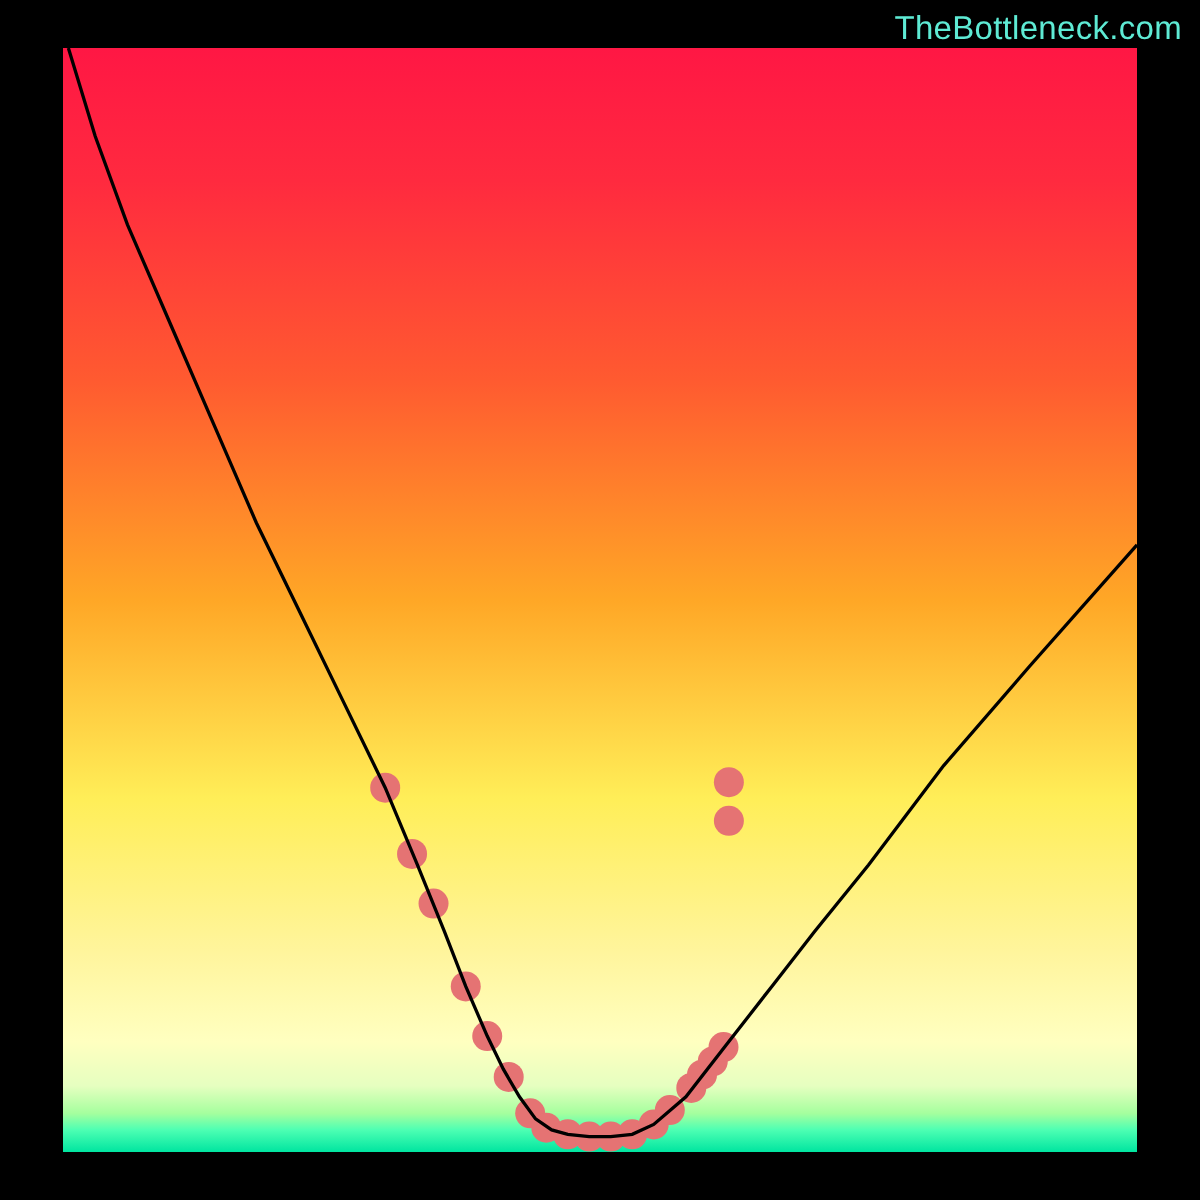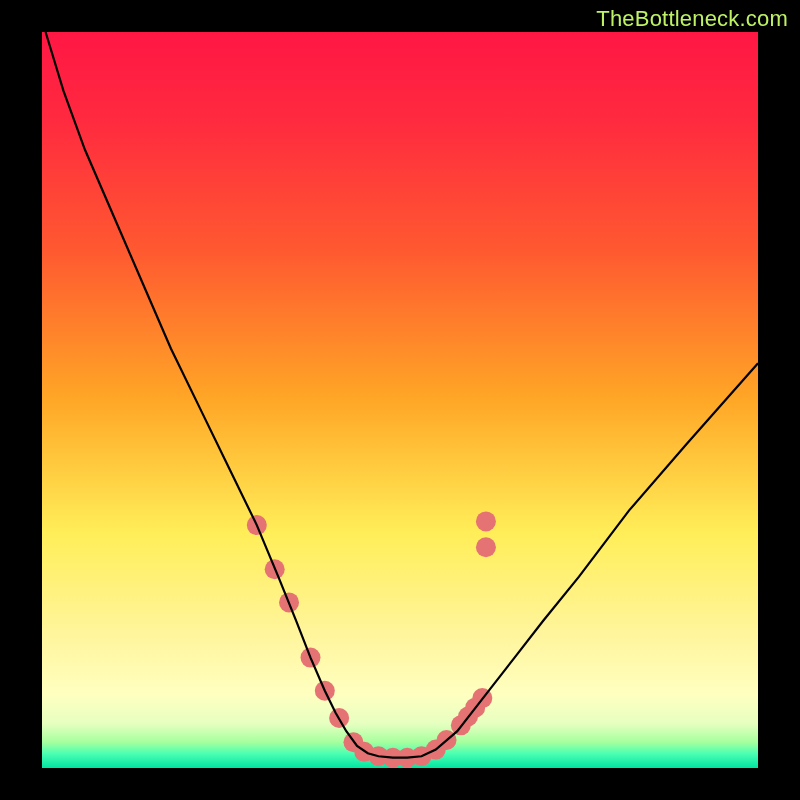--- a/index.html
+++ b/index.html
@@ -15,21 +15,21 @@
     top: 0;
     left: 0;
     width: 800px;
     height: 800px;
     background: #000;
   }
   .watermark {
     position: absolute;
     top: 6px;
     right: 12px;
-    color: #bef264;
+    color: #5eead4;
     font-family: Arial, Helvetica, sans-serif;
     font-size: 22px;
     letter-spacing: 0.2px;
     z-index: 5;
   }
   svg {
     position: absolute;
     top: 0;
     left: 0;
     display: block;

